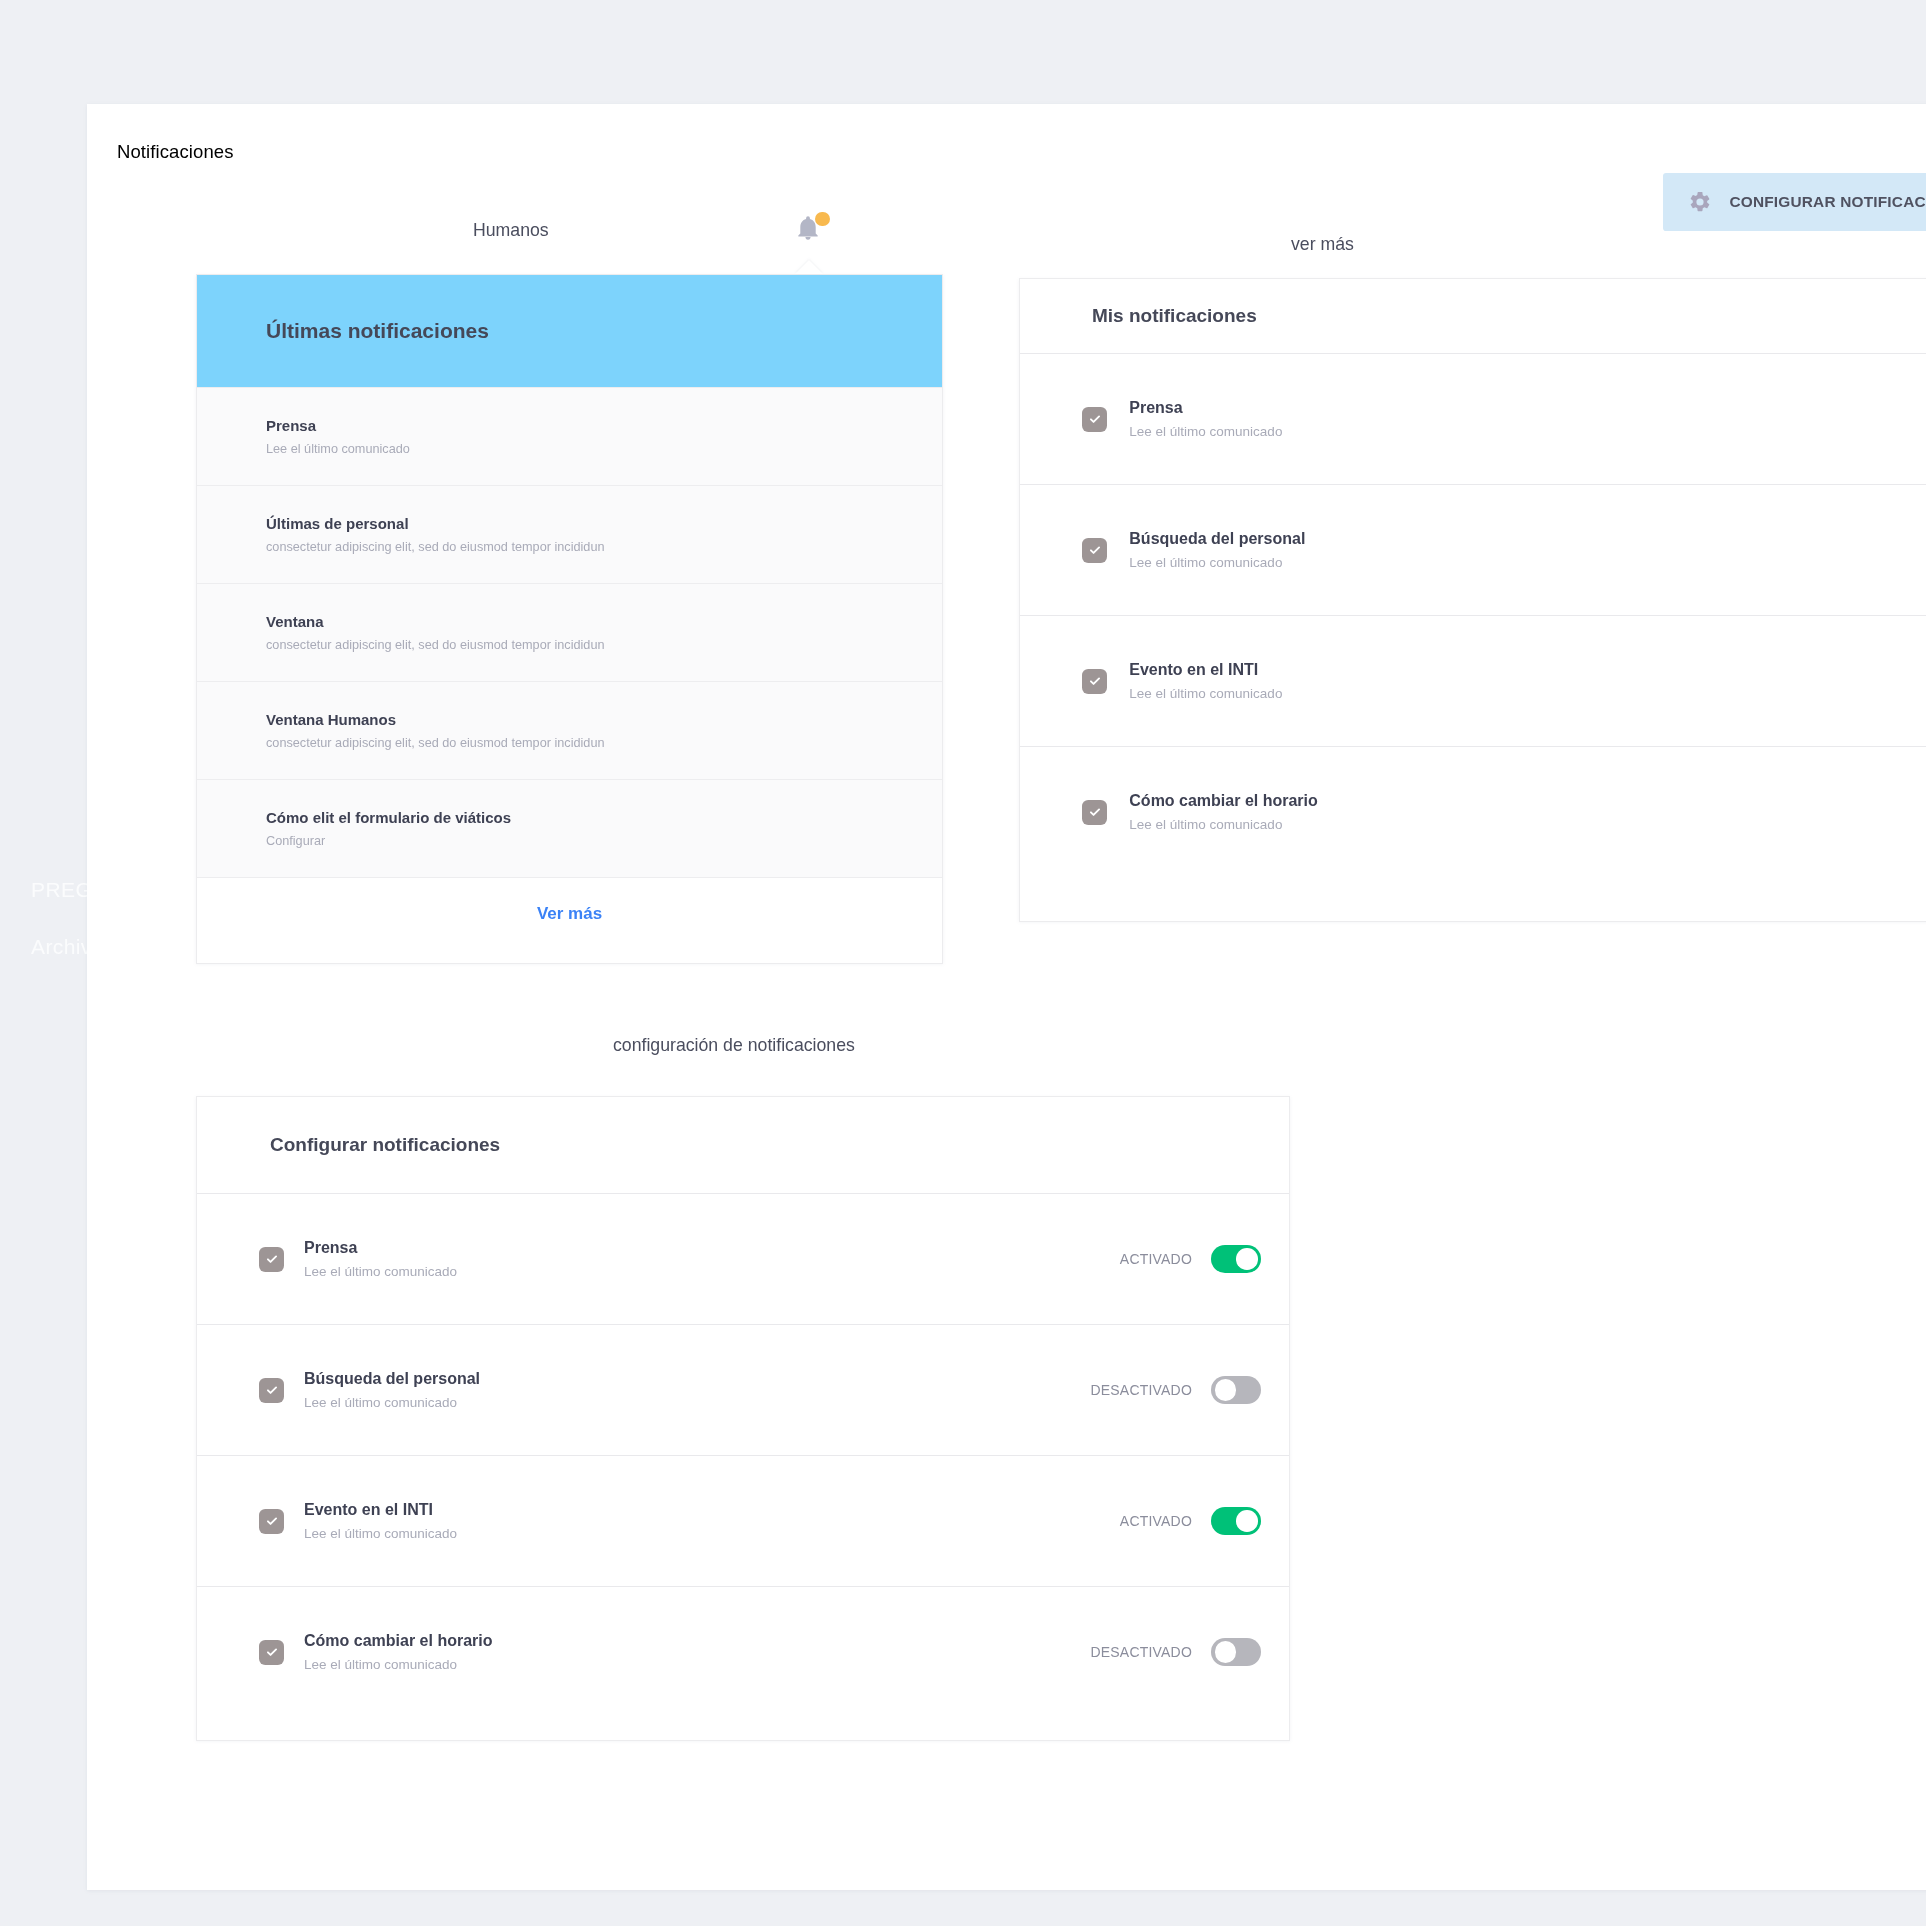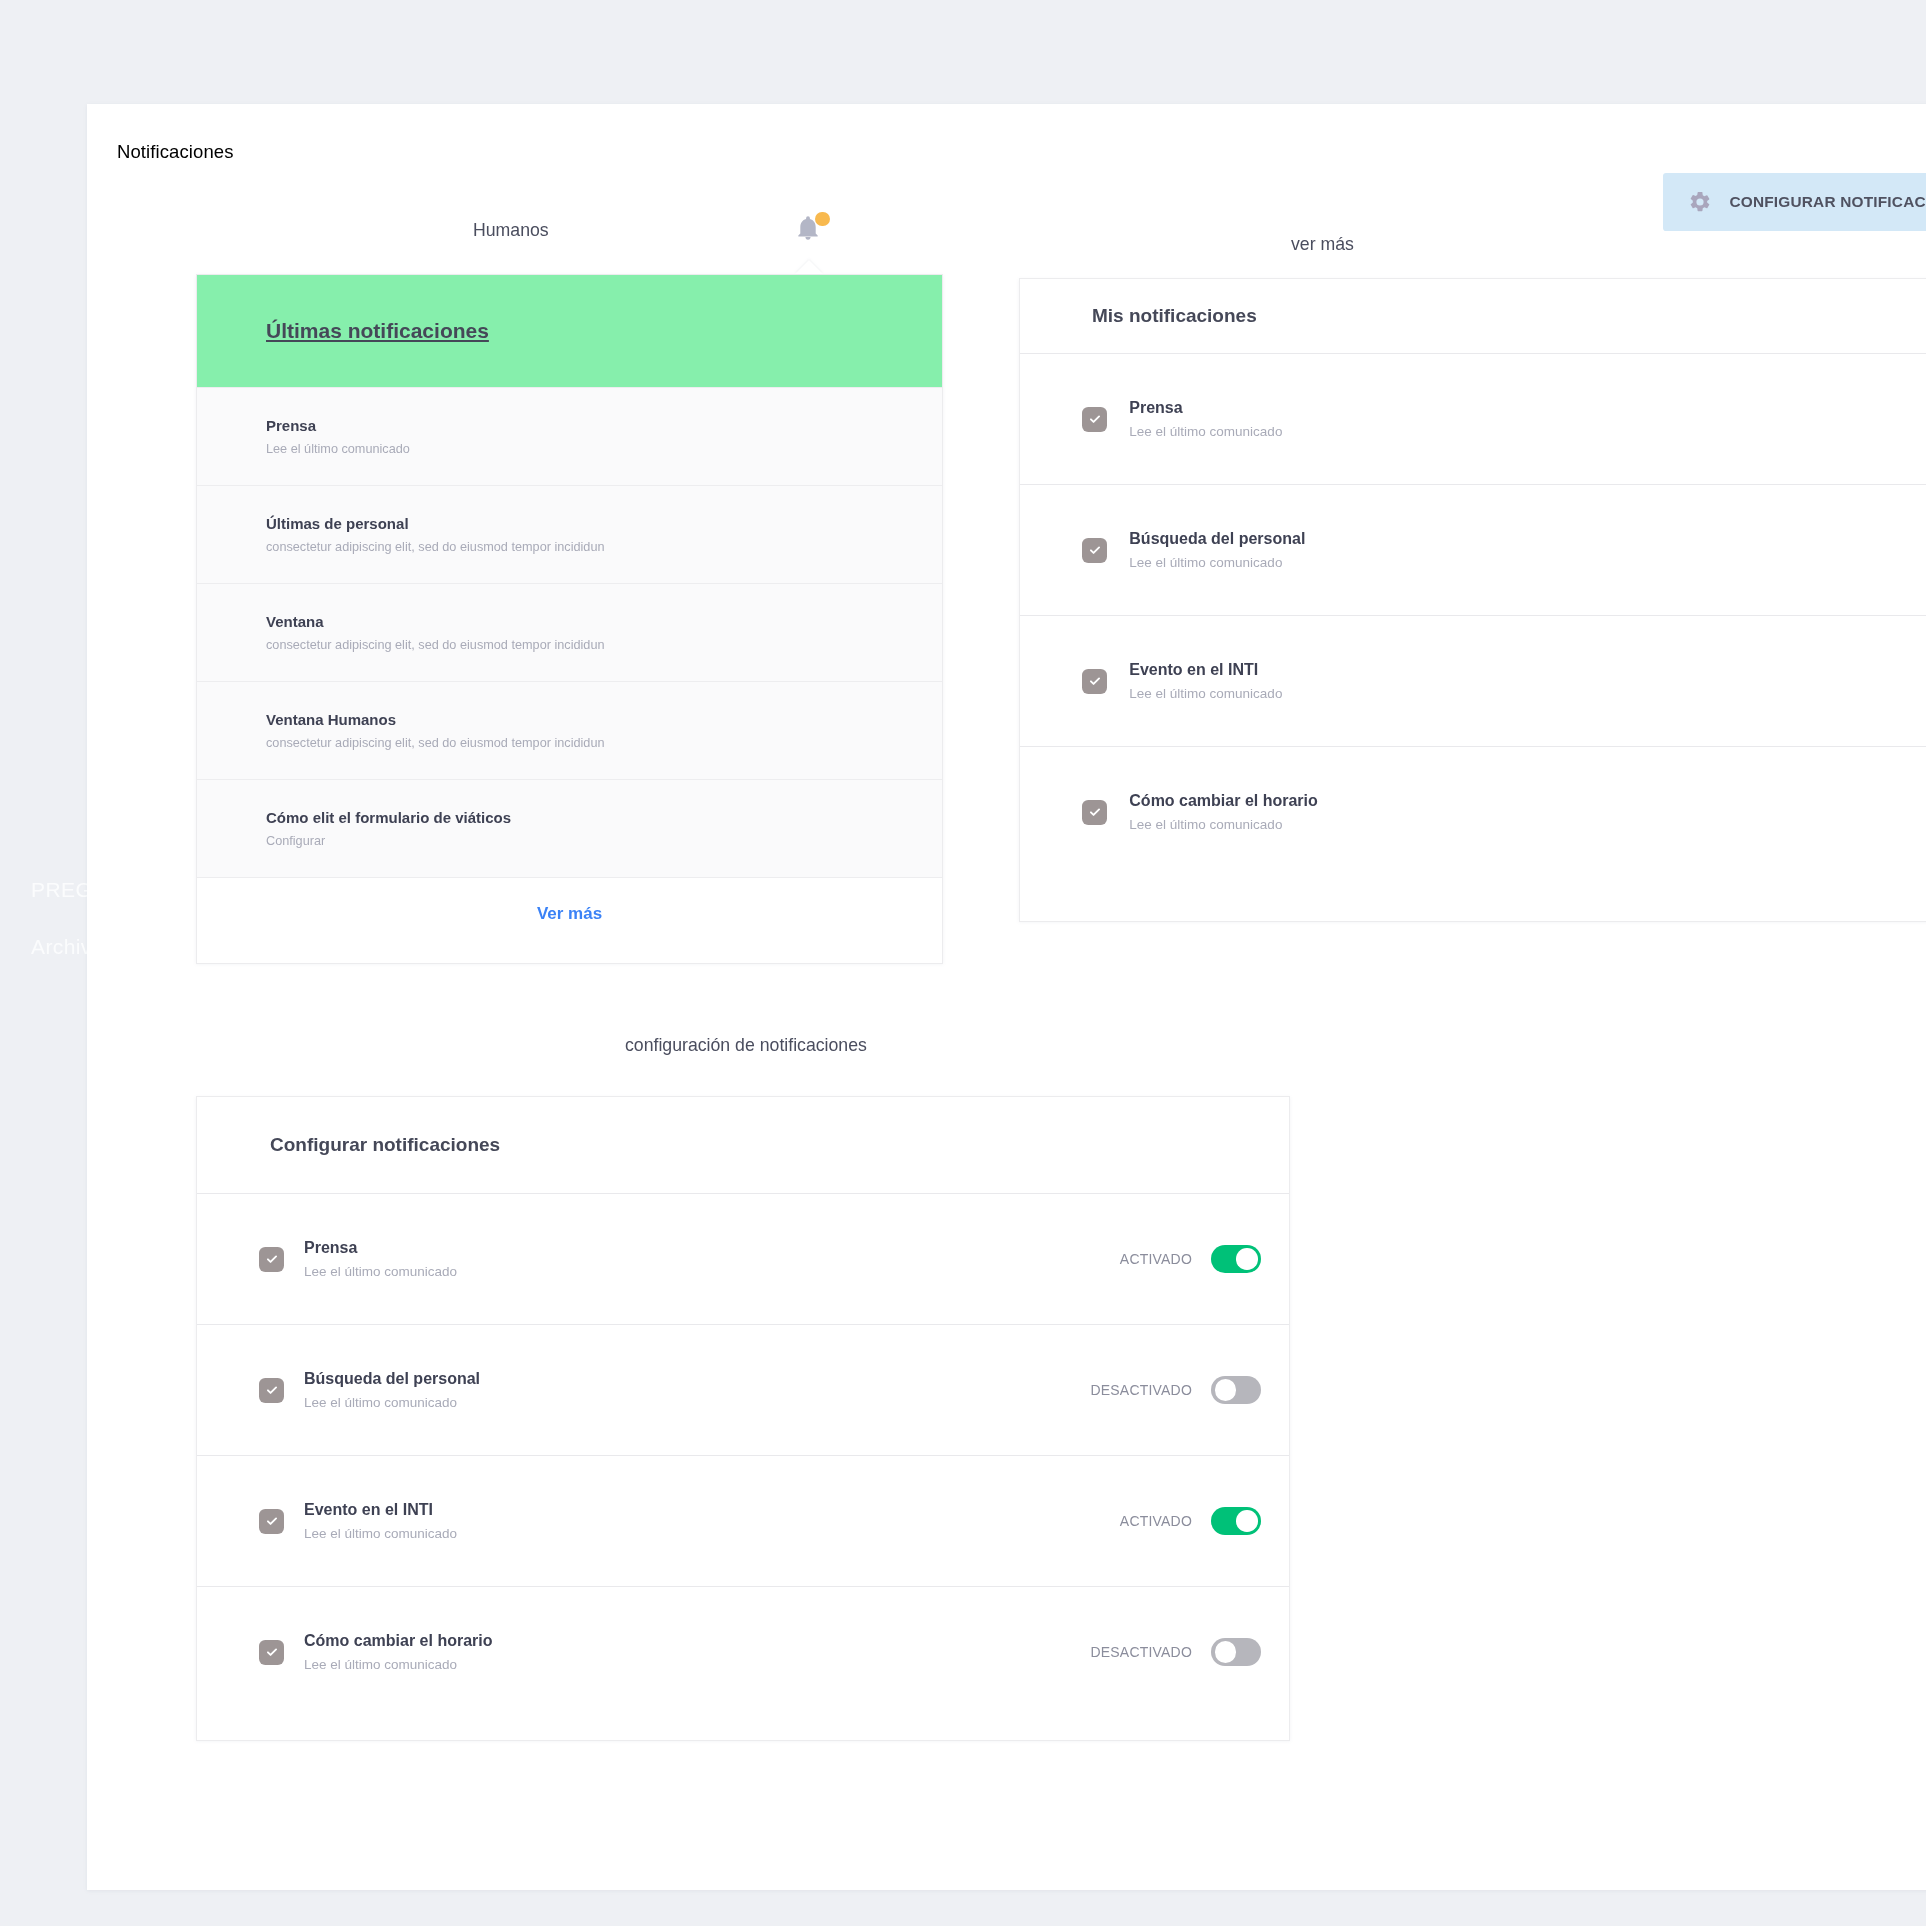--- a/index.html
+++ b/index.html
@@ -43,21 +43,21 @@
 
   
   .caption {
     position: absolute;
     font-size: 17.7px;
     color: #4a4d5e;
     white-space: nowrap;
   }
   .caption-ventana { left: 473px; top: 220px; }
   .caption-vermas  { left: 1291px; top: 234px; }
-  .caption-config  { left: 613px; top: 1035px; margin-left: 12px; }
+  .caption-config  { left: 613px; top: 1035px; }
 
   
   .config-btn {
     position: absolute;
     left: 1663px; top: 173px;
     width: 483px; height: 58px;
     background: #d3e8f7;
     border-radius: 3.1px;
     display: flex;
     align-items: center;
@@ -110,22 +110,21 @@
     font-weight: bold;
     color: #454858;
   }
 
   
   .card-latest { left: 196px; top: 274px; width: 747px; height: 690px; }
   .card-latest .card-head {
     height: 112px;
     padding-left: 69px;
     font-size: 21px;
-    background: #86efac;
-    text-decoration: underline;
+    background: #7dd3fc;
   }
   .latest-row {
     background: #fafafb;
     border-top: 0.4px solid #ededef;
     padding: 16px 23px 16px 69px;
     height: 98px;
     display: flex;
     flex-direction: column;
     justify-content: center;
   }

